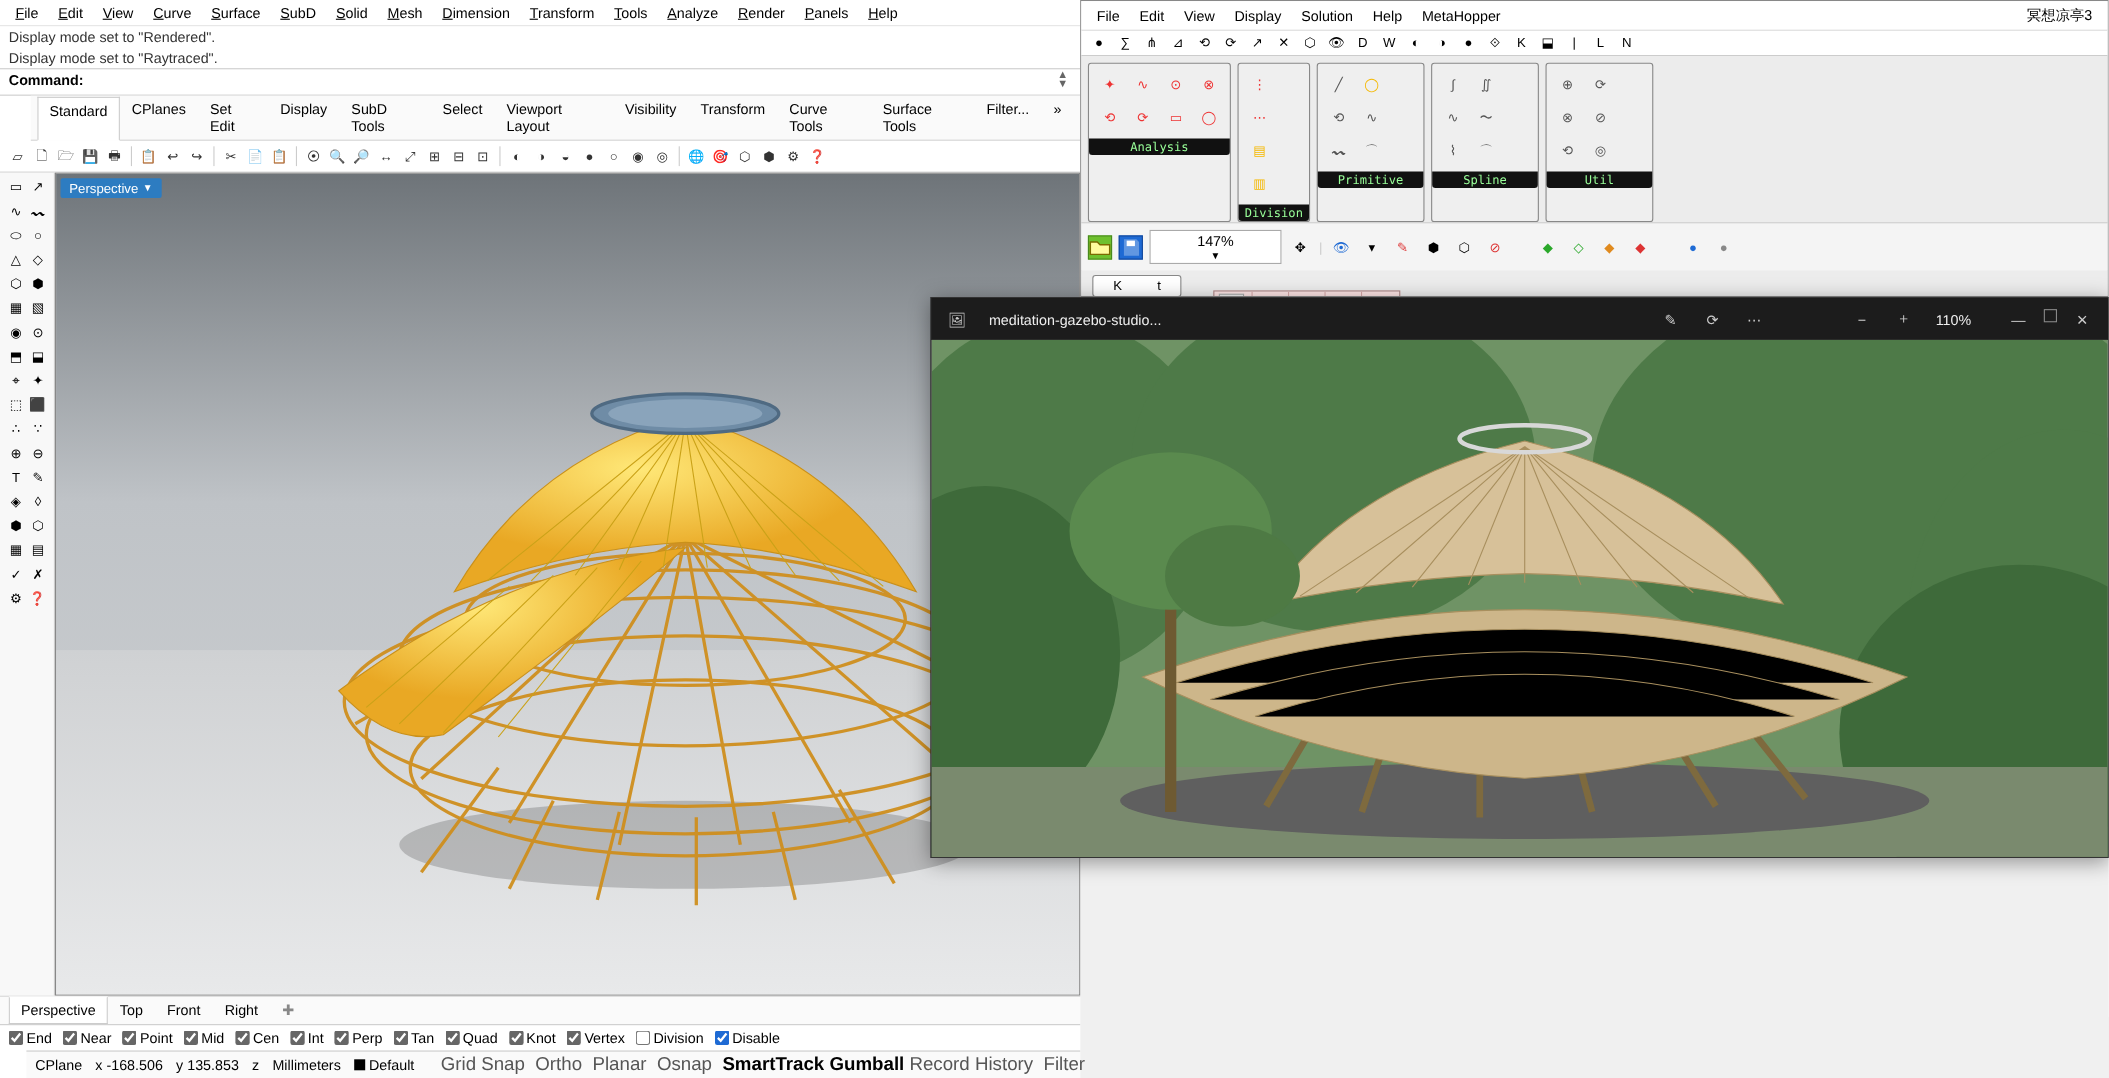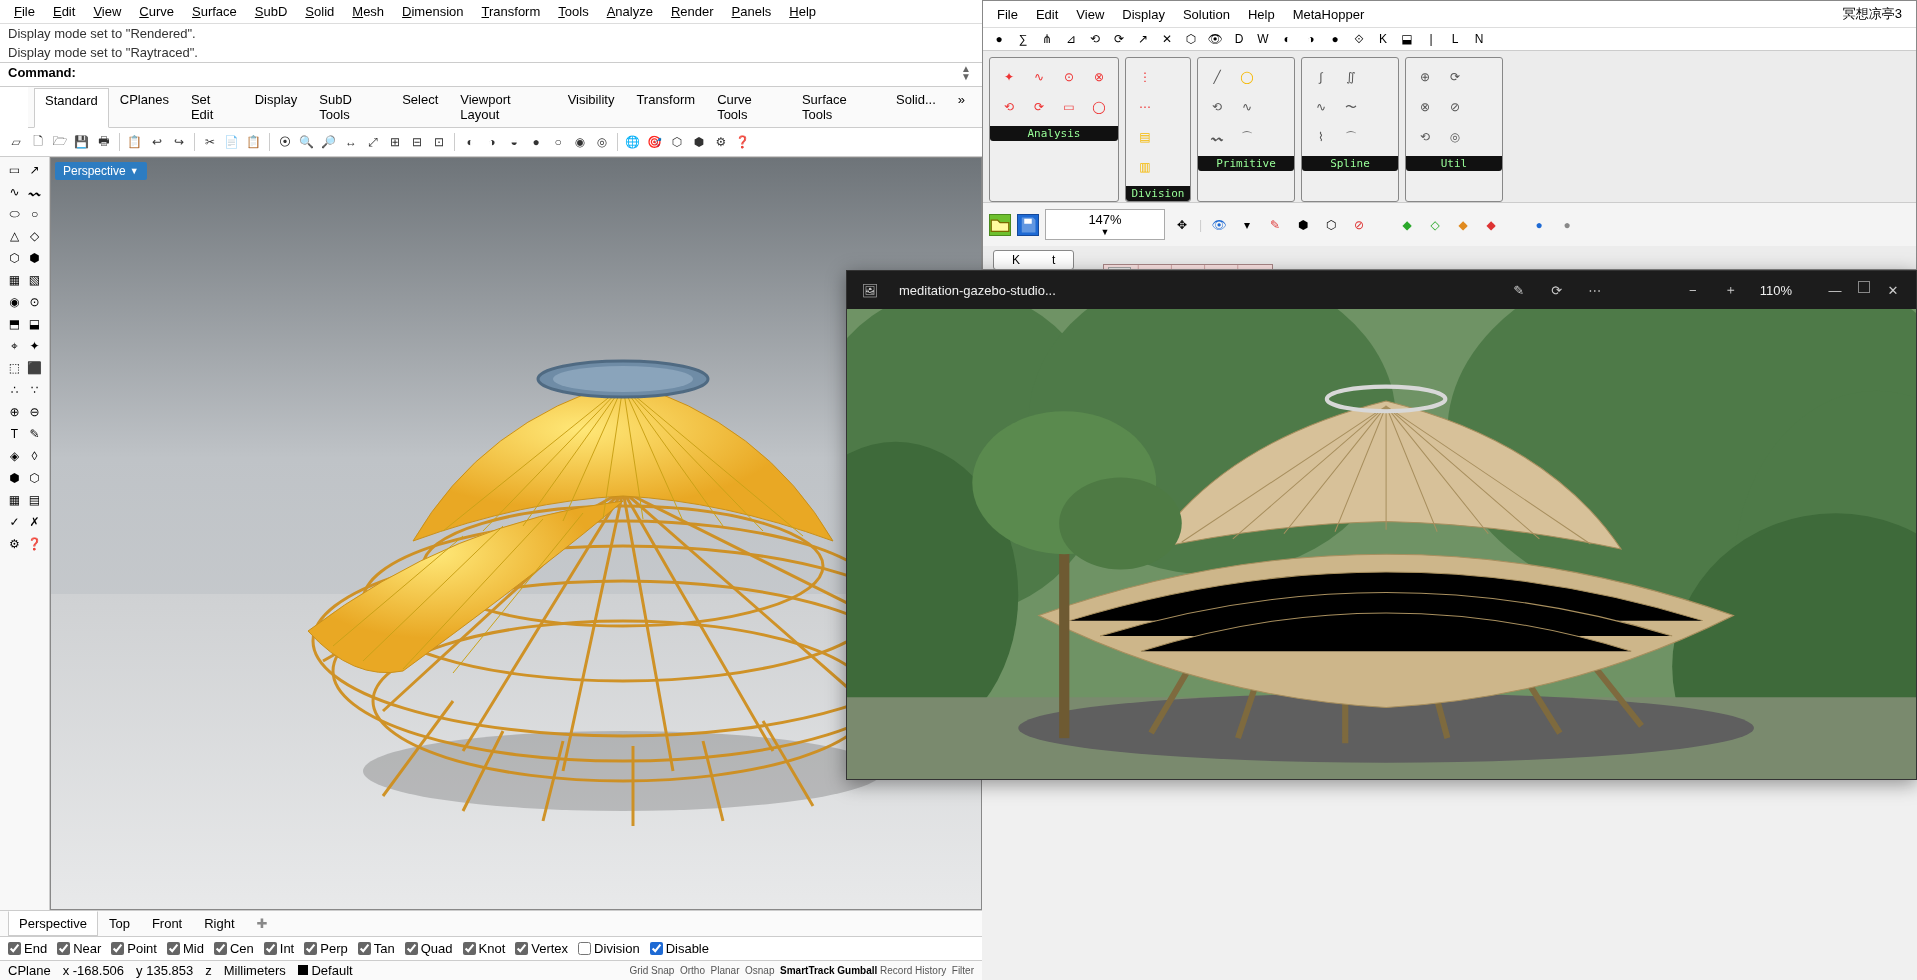--- a/index.html
+++ b/index.html
@@ -31,21 +31,21 @@
 .floor { position: absolute; left: 0; right: 0; bottom: 0; height: 42%; background: linear-gradient(#cfd1d3, #e8e9ea); }
 
 .pavilion { position:absolute; left:55%; top:55%; transform:translate(-50%,-50%); width:720px; height:540px; }
 .bottom-tabs { display:flex; gap:0; padding: 0 8px; background:#fafafa; border-top:1px solid #ccc; font-size:13px; }
 .bottom-tabs span { padding:4px 10px; border:1px solid transparent; }
 .bottom-tabs span.active { background:#fff; border:1px solid #ccc; border-top-color:#fff; }
 .bottom-tabs .plus { color:#888; }
 .osnap-row { display:flex; gap:10px; padding:4px 8px; background:#fff; border-top:1px solid #ccc; align-items:center; font-size:13px; }
 .osnap-row label { display:flex; align-items:center; gap:3px; }
 .osnap-row input { accent-color:#666; }
-.status-bar { display:flex; gap:12px; padding:2px 8px; background:#fafafa; border-top:1px solid #ccc; font-size:13px; align-items:center;}
+.status-bar { display:flex; gap:12px; padding:2px 8px; background:#fafafa; border-top:1px solid #ccc; font-size:13px; align-items:center;margin-left:24px;}
 .status-bar span { white-space:nowrap; }
 .status-bar .sw { width:10px; height:10px; background:#000; display:inline-block; }
 
 
 .gh { position:absolute; left:982px; top:0; width:935px; height:270px; background:#f4f4f4; border:1px solid #888; display:flex; flex-direction:column; }
 .gh-menu { display:flex; gap:2px; padding:2px 6px; background:#fff; font-size:13px; align-items:center; }
 .gh-menu span { padding:2px 8px; }
 .gh-title { margin-left:auto; padding-right:8px; font-size:13px; }
 .gh-iconrow { display:flex; gap:4px; padding:2px 6px; background:#fff; border-top:1px solid #ddd; border-bottom:1px solid #ccc; align-items:center; flex-wrap:nowrap; overflow:hidden;}
 .gh-iconrow .ic { width:20px; height:18px; display:inline-flex; align-items:center; justify-content:center; }
@@ -111,21 +111,21 @@
       <span>CPlanes</span>
       <span>Set Edit</span>
       <span>Display</span>
       <span>SubD Tools</span>
       <span>Select</span>
       <span>Viewport Layout</span>
       <span>Visibility</span>
       <span>Transform</span>
       <span>Curve Tools</span>
       <span>Surface Tools</span>
-      <span>Solid...</span>
+      <span>Filter...</span>
       <span style="margin-left: auto;">»</span>
     </div>
   <div class="toolbar" id="rhino-toolbar">
       <span class="tb-icon">▱</span>
       <span class="tb-icon">🗋</span>
       <span class="tb-icon">🗁</span>
       <span class="tb-icon">💾</span>
       <span class="tb-icon">🖶</span>
       <span style="width: 1px; height: 18px; background: rgb(204, 204, 204); margin: 0px 3px;"></span>
       <span class="tb-icon">📋</span>
@@ -342,21 +342,21 @@
       </label>
     </div>
   <div class="status-bar">
     <span>CPlane</span>
     <span>x -168.506</span>
     <span>y 135.853</span>
     <span>z</span>
     <span>Millimeters</span>
     <span><span class="sw"></span> <span>Default</span></span>
     <span style="flex:1"></span>
-    <span style="font-size:10px;"><span style="color:#555;">Grid Snap&nbsp;&nbsp;Ortho&nbsp;&nbsp;Planar&nbsp;&nbsp;Osnap&nbsp;&nbsp;</span><b>SmartTrack Gumball</b><span style="color:#555;"> Record History&nbsp;&nbsp;Filter</span></span>
+    <span style="font-size:17px;"><span style="color:#555;">Grid Snap&nbsp;&nbsp;Ortho&nbsp;&nbsp;Planar&nbsp;&nbsp;Osnap&nbsp;&nbsp;</span><b>SmartTrack Gumball</b><span style="color:#555;"> Record History&nbsp;&nbsp;Filter</span></span>
   </div>
 </div>
 
 <div class="gh">
   <div class="gh-menu" id="gh-menu">
   <span>File</span>
       <span>Edit</span>
       <span>View</span>
       <span>Display</span>
       <span>Solution</span>

